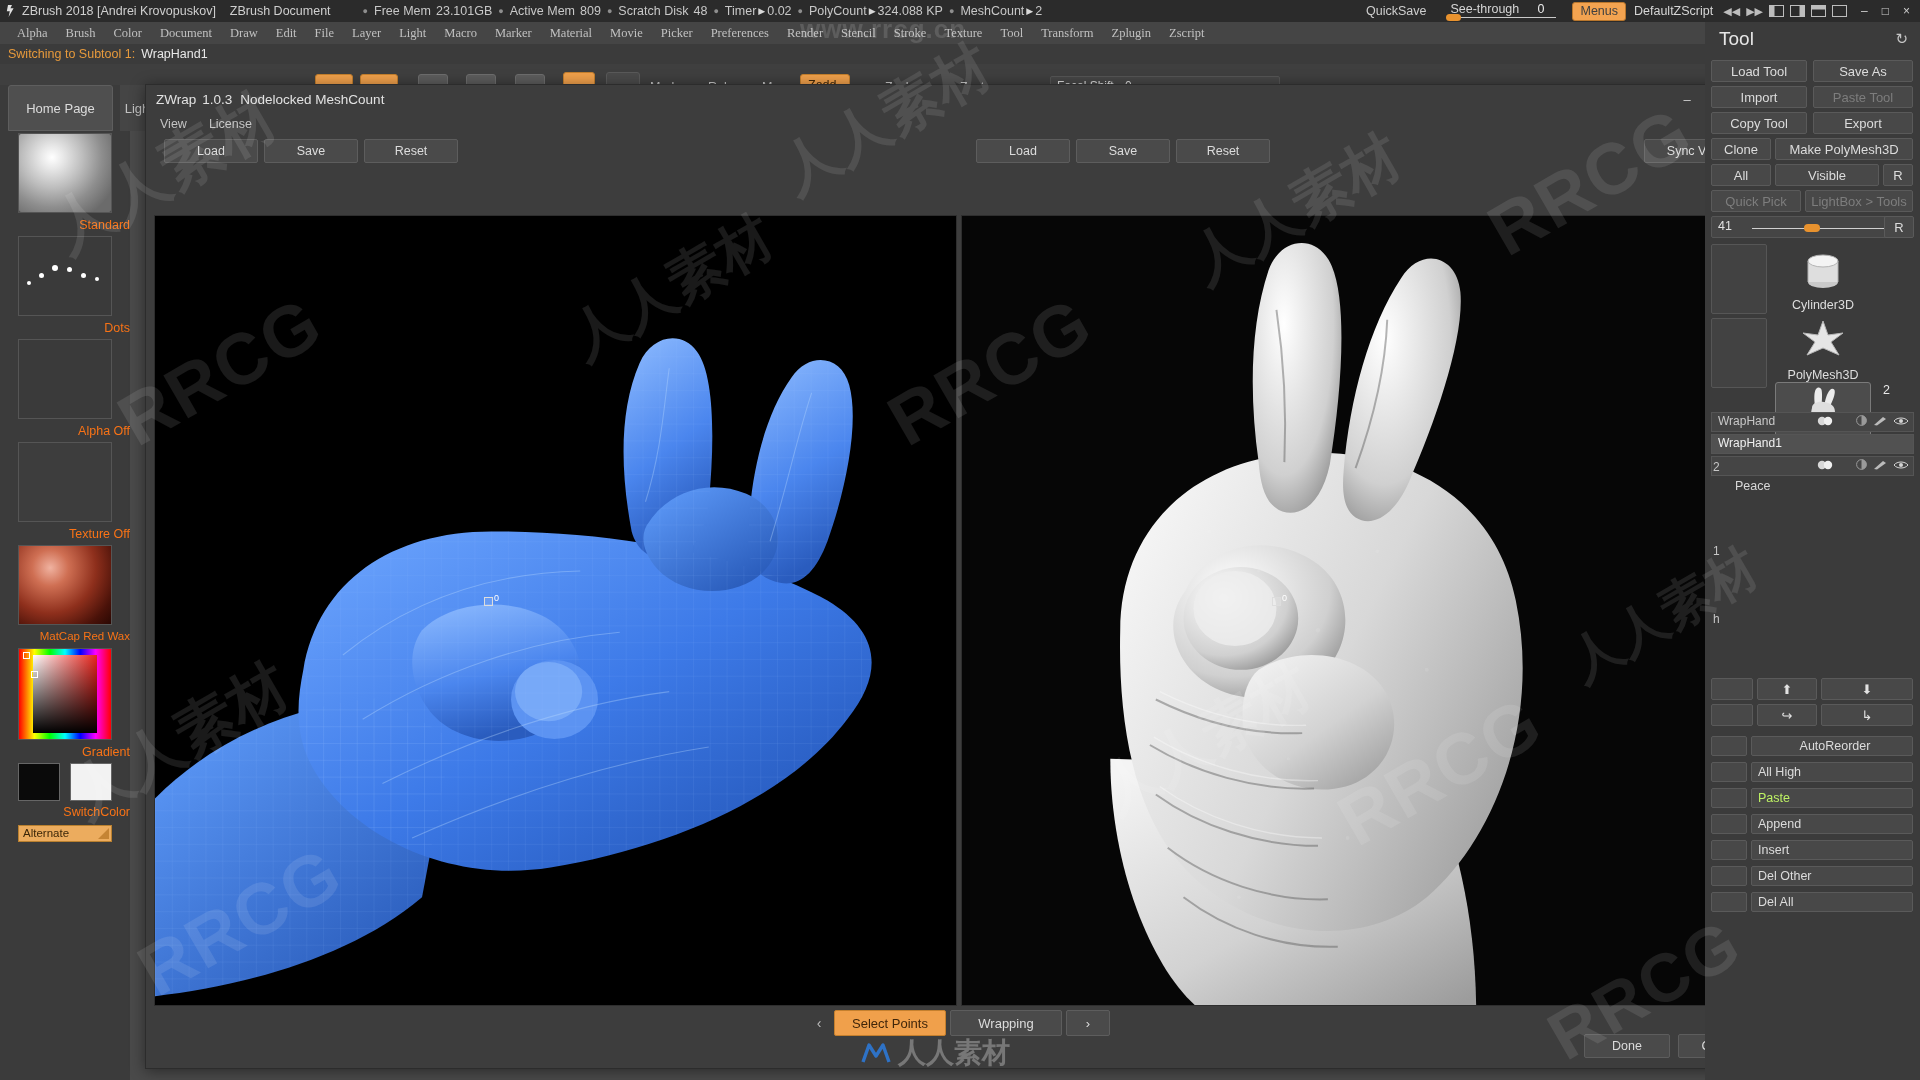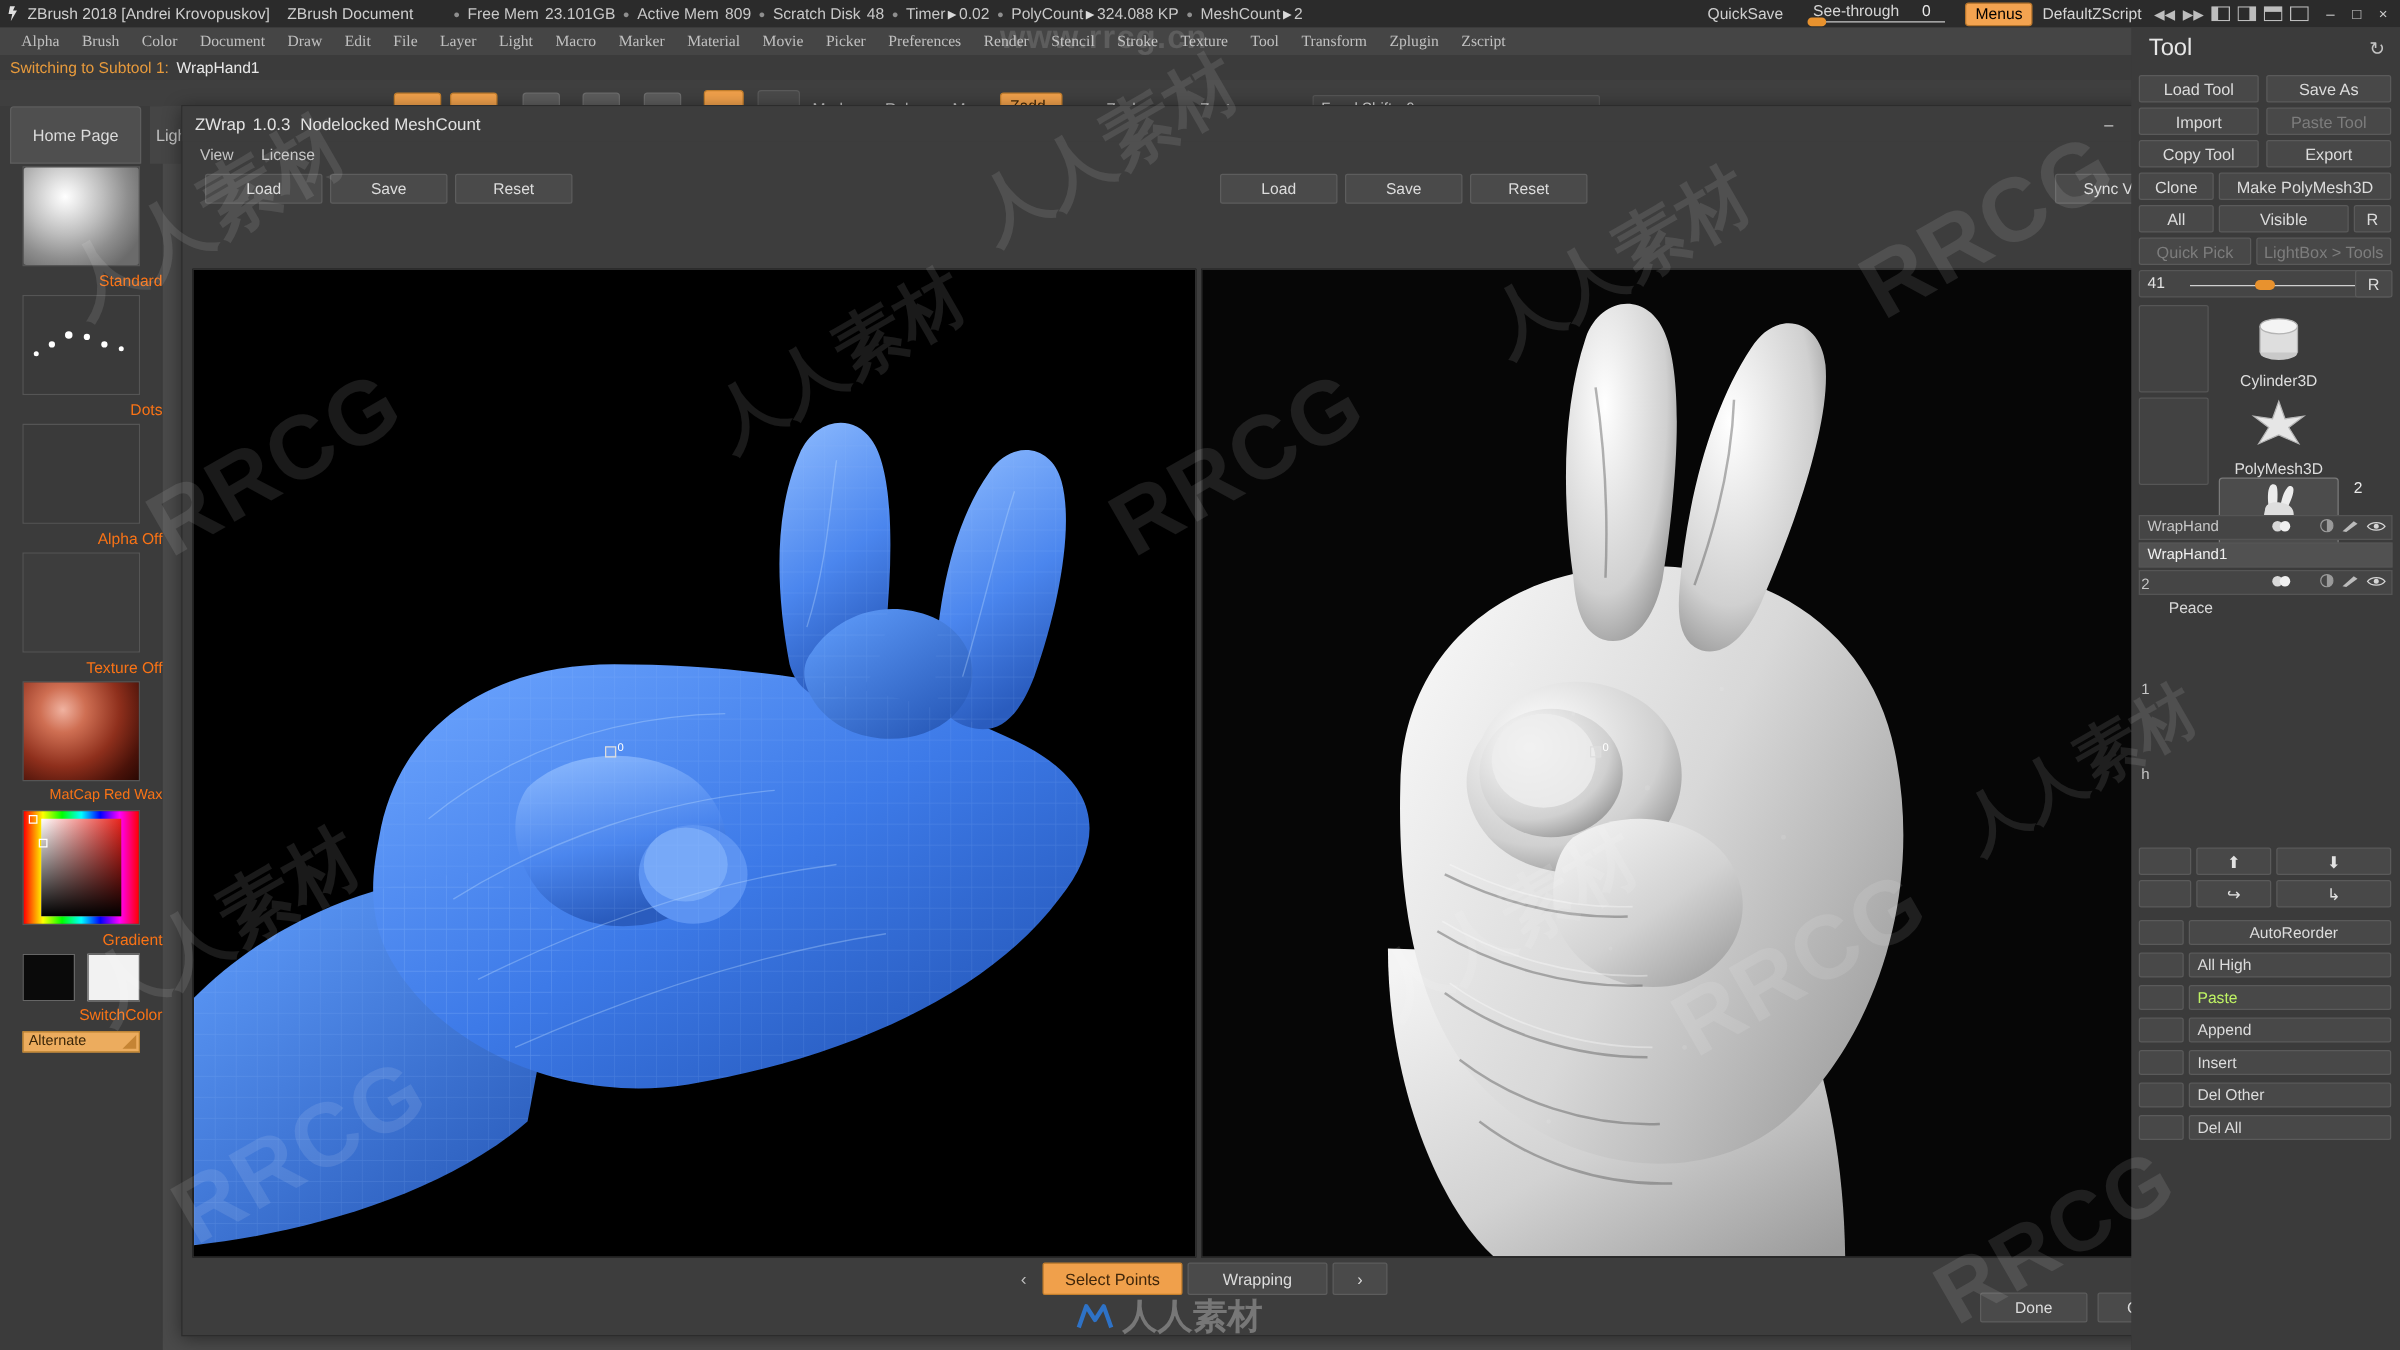--- a/index.html
+++ b/index.html
@@ -25,21 +25,21 @@
   .tb-stat{margin-right:0px;color:#c8c8c8;}
   .dot{color:#8e8e8e;margin:0 6px;font-size:9px;}
   .tri{color:#d9d9d9;font-size:9px;margin:0 2px;}
   .tb-right{margin-left:auto;display:flex;align-items:center;height:22px;padding-right:2px;}
   .tb-quicksave{margin-right:18px;font-size:12.5px;}
   .seethrough{position:relative;width:118px;height:22px;margin-right:10px;}
   .seethrough .lbl{position:absolute;left:6px;top:2px;font-size:12.5px;color:#d6d6d6;}
   .seethrough .val{position:absolute;right:18px;top:2px;font-size:12.5px;color:#eaeaea;}
   .seethrough .track{position:absolute;left:4px;right:6px;bottom:4px;height:1px;background:#c9c9c9;}
   .seethrough .knob{position:absolute;left:2px;bottom:1px;width:15px;height:7px;border-radius:4px;background:#e8922e;}
-  .menus-btn{background:#f3a350;color:#000000;border:1px solid #b8762c;border-radius:3px;
+  .menus-btn{background:#f3a350;color:#404040;border:1px solid #b8762c;border-radius:3px;
     font-size:12.5px;padding:1px 7px 2px;margin-right:8px;}
   .defzs{font-size:12.5px;margin-right:10px;color:#d6d6d6;}
   .winicons{display:flex;align-items:center;gap:6px;color:#bdbdbd;font-size:11px;margin-right:6px;}
   .winicons svg{display:block;}
   .sysbtns{display:flex;align-items:center;gap:14px;margin-left:8px;margin-right:8px;color:#cdcdcd;font-size:12px;}
 
   
   .menubar{
     position:absolute;left:0;top:22px;width:1920px;height:22px;
     background:#454545;display:flex;align-items:center;

